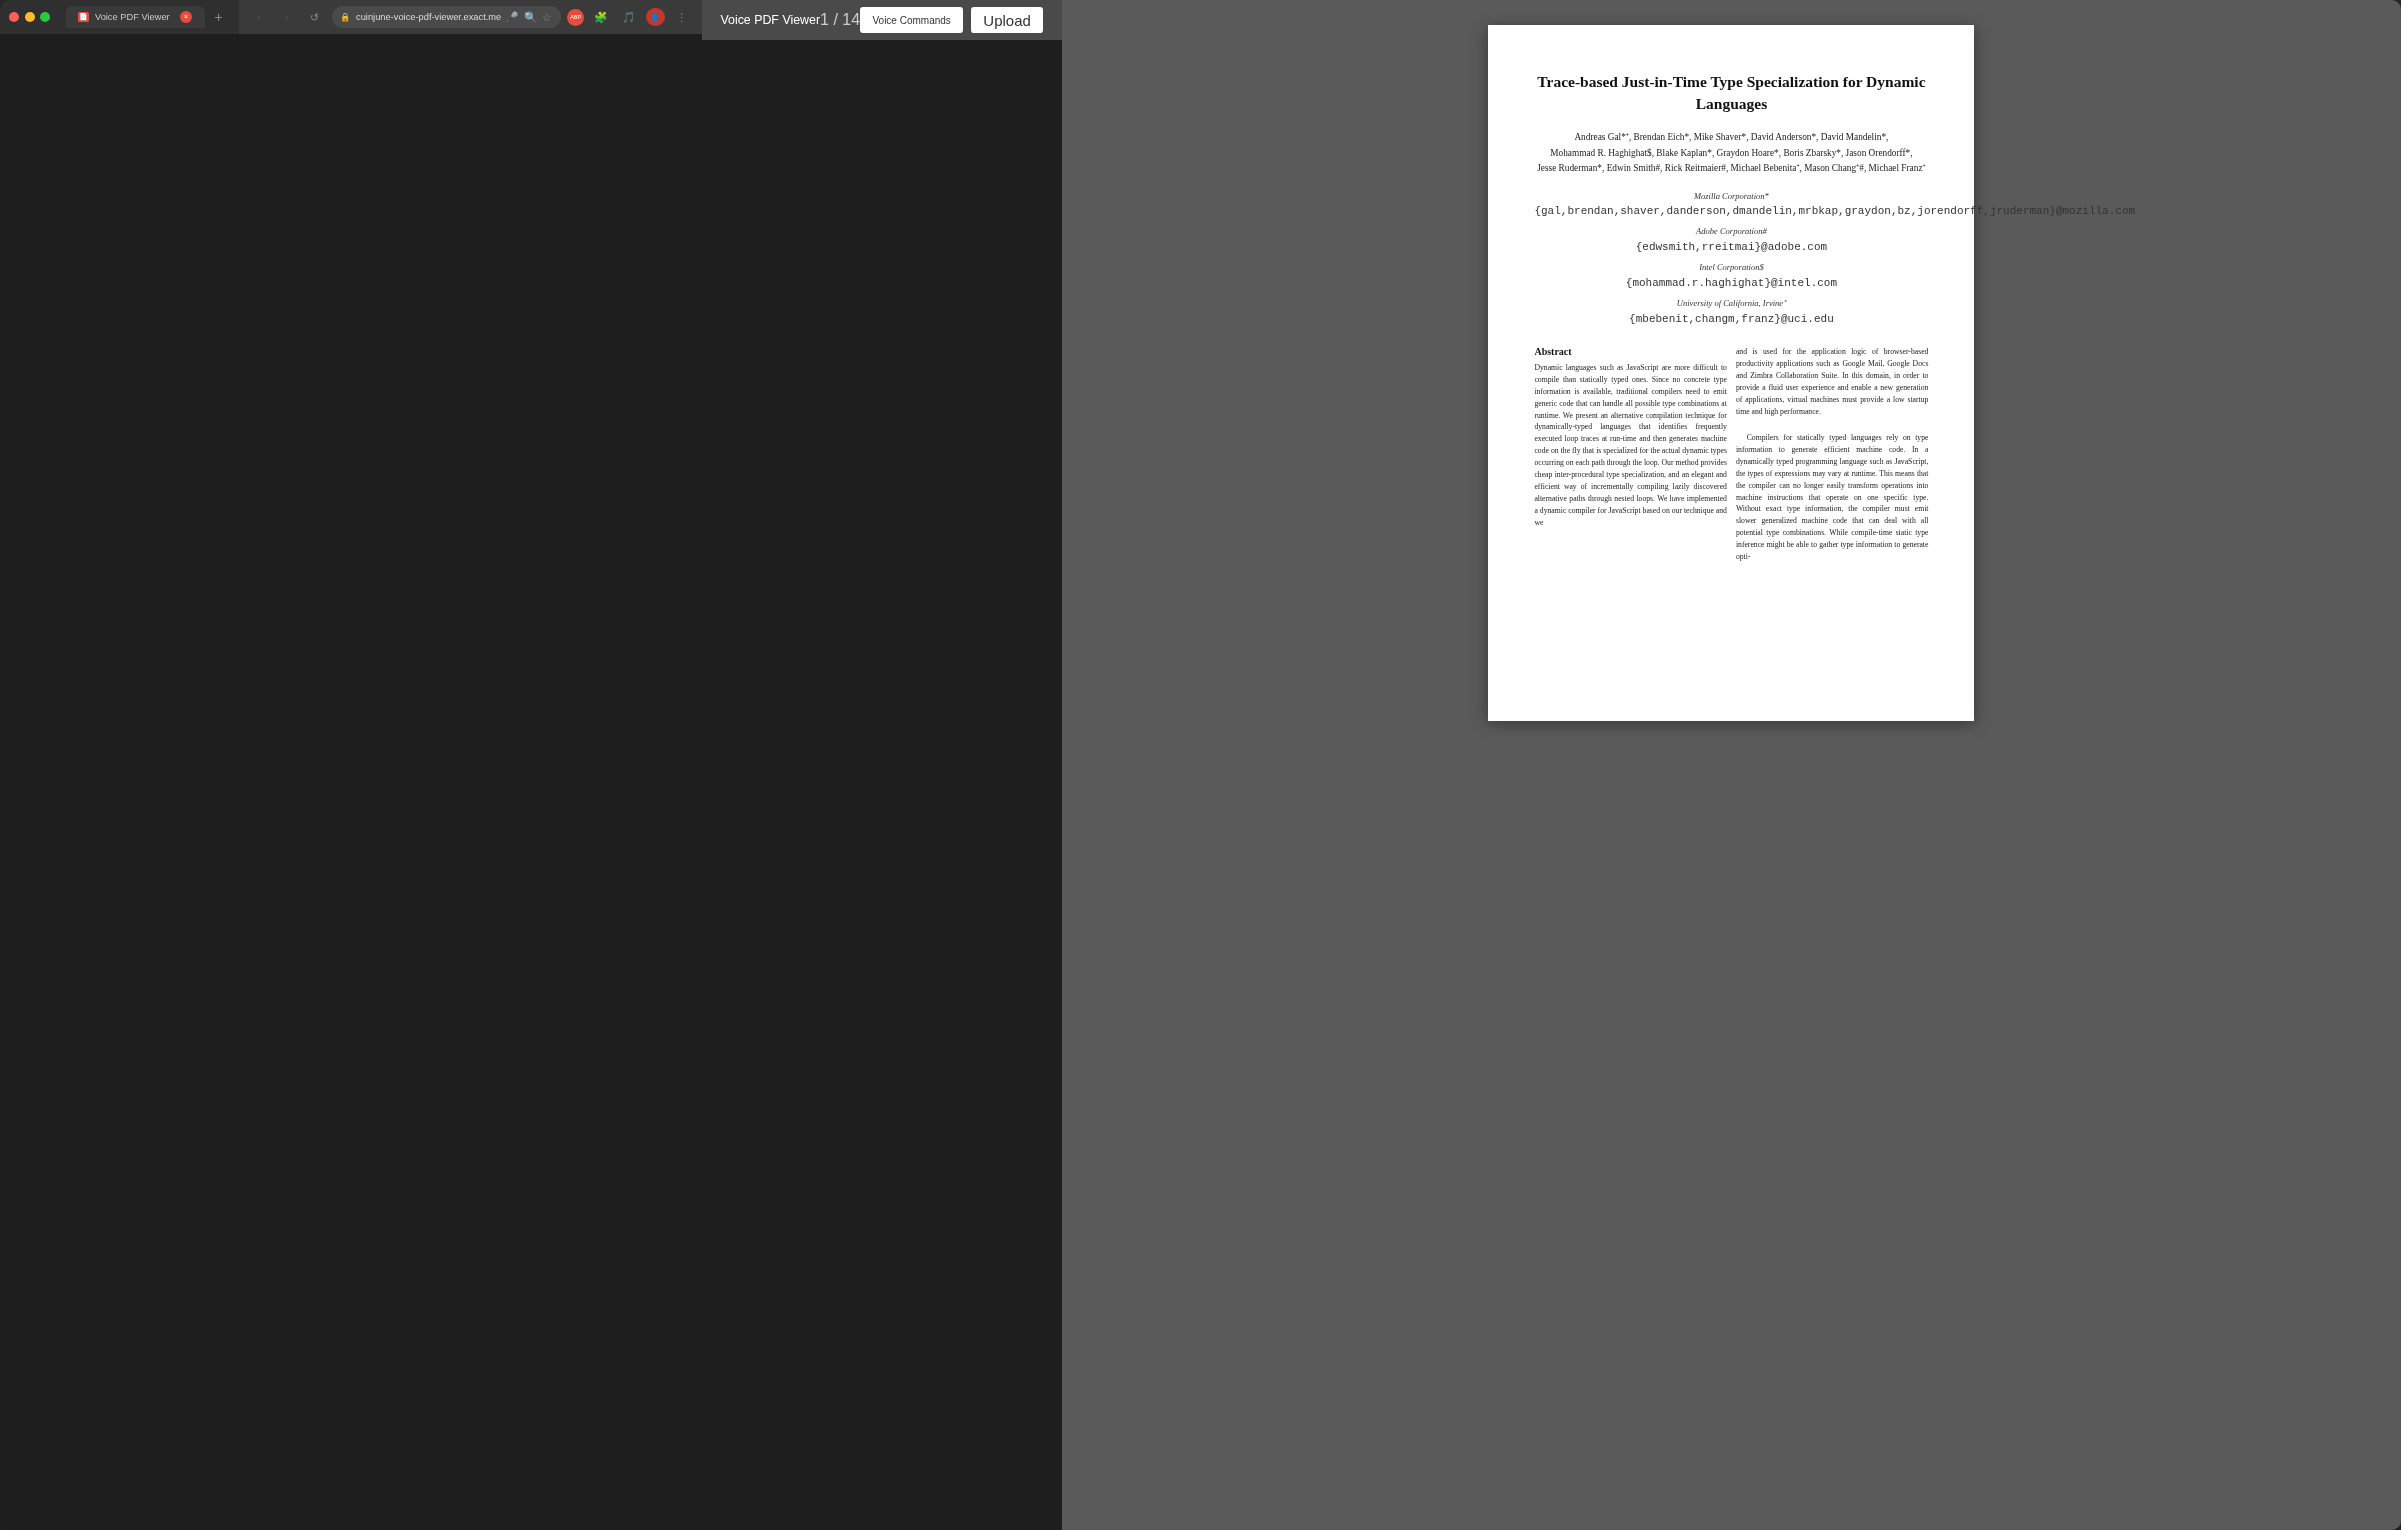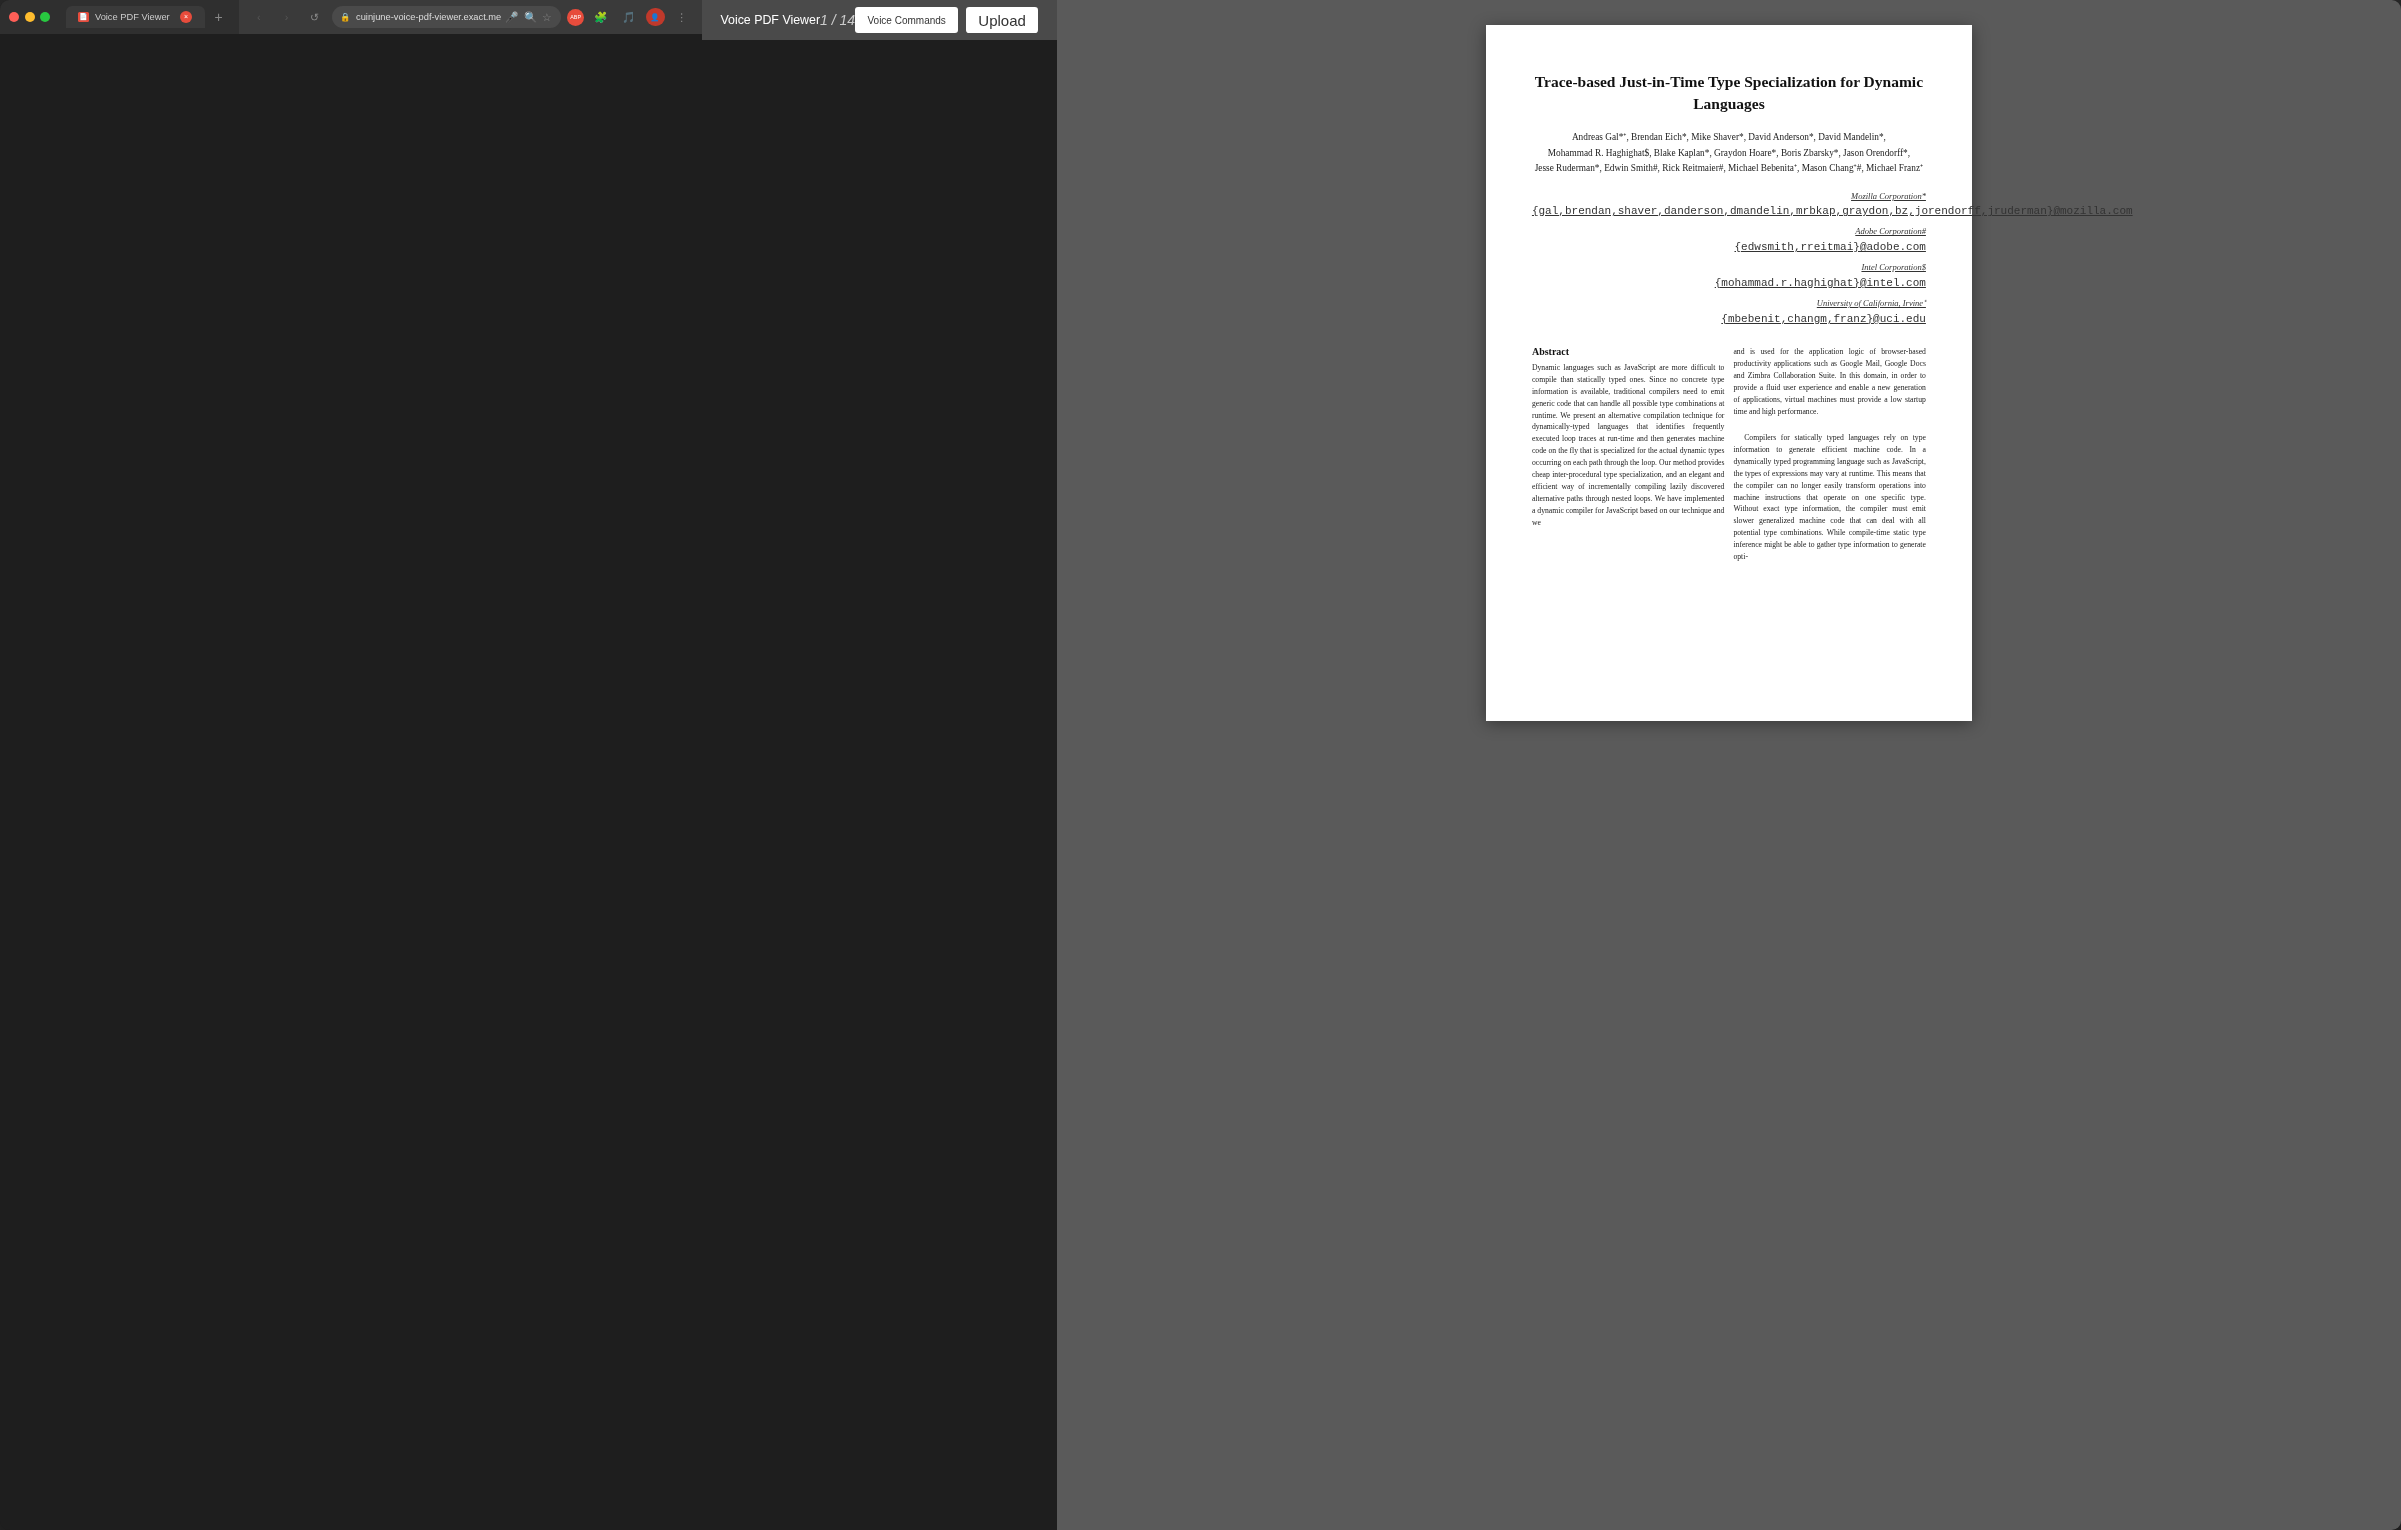--- a/index.html
+++ b/index.html
@@ -31,33 +31,33 @@
     .address-text { font-size: 9.3px; color: #ddd; flex: 1; }
     .mic-icon { font-size: 10.8px; color: #888; cursor: pointer; }
     .search-icon-nav { font-size: 10.8px; color: #888; cursor: pointer; }
     .star-icon { font-size: 10.8px; color: #888; cursor: pointer; }
     .ext-btn { width: 17px; height: 17px; border-radius: 50%; background: #e74c3c; display: flex; align-items: center; justify-content: center; font-size: 7px; color: white; }
     .profile-icon { width: 18.6px; height: 18.6px; border-radius: 50%; background: #c0392b; display: flex; align-items: center; justify-content: center; font-size: 7.7px; color: white; }
 
     
     .app-header { background: #4a4a4a; height: 40px; display: flex; align-items: center; padding: 0 18.6px; flex-shrink: 0; }
     .app-title { color: #ffffff; font-size: 12.4px; font-weight: 500; flex: 0 0 auto; }
-    .page-indicator { flex: 1; text-align: center; color: #ccc; font-size: 14px; font-style: italic; }
+    .page-indicator { flex: 1; text-align: center; color: #ccc; font-size: 16px; }
     .header-buttons { display: flex; gap: 7.7px; }
     .btn-voice { background: white; color: #333; border: none; padding: 4.6px 12.4px; border-radius: 3px; font-size: 10px; cursor: pointer; font-weight: 400; }
     .btn-upload { background: white; color: #333; border: none; padding: 4.6px 12.4px; border-radius: 3.1px; font-size: 15px; cursor: pointer; font-weight: 400; }
 
     
     .main-content { background: #5a5a5a; flex: 1; display: flex; justify-content: center; align-items: flex-start; padding: 25px 0; overflow-y: auto; }
 
     
     .pdf-page { background: white; width: 486px; min-height: 696px; padding: 46px 46px 46px 46px; box-shadow: 0 3.1px 15.5px rgba(0,0,0,0.4); }
     .paper-title { font-family: 'Times New Roman', Times, serif; font-size: 15.5px; font-weight: bold; text-align: center; line-height: 1.4; margin-bottom: 15.5px; color: #111; }
     .paper-authors { font-family: 'Times New Roman', Times, serif; font-size: 9.3px; text-align: center; line-height: 1.7; color: #222; margin-bottom: 12.4px; }
-    .affiliation { font-family: 'Times New Roman', Times, serif; font-size: 8.5px; text-align: right; line-height: 1.6; color: #333; margin-bottom: 4.6px; text-decoration: underline; }
+    .affiliation { font-family: 'Times New Roman', Times, serif; font-size: 8.5px; text-align: center; line-height: 1.6; color: #333; margin-bottom: 4.6px; }
     .affiliation-name { font-size: 8.5px; font-style: italic; }
     .affiliation-email { font-size: 11px; font-family: 'Courier New', monospace; }
 
     .paper-body { display: grid; grid-template-columns: 1fr 1fr; gap: 9px; margin-top: 18px; }
     .abstract-section { grid-column: 1 / 2; }
     .right-section { grid-column: 2 / 3; }
     .section-title { font-family: 'Times New Roman', Times, serif; font-size: 10px; font-weight: bold; margin-bottom: 4.6px; color: #111; }
     .body-text { font-family: 'Times New Roman', Times, serif; font-size: 7.7px; line-height: 1.55; color: #222; text-align: justify; }
     .indent { text-indent: 10.8px; }
   </style>

